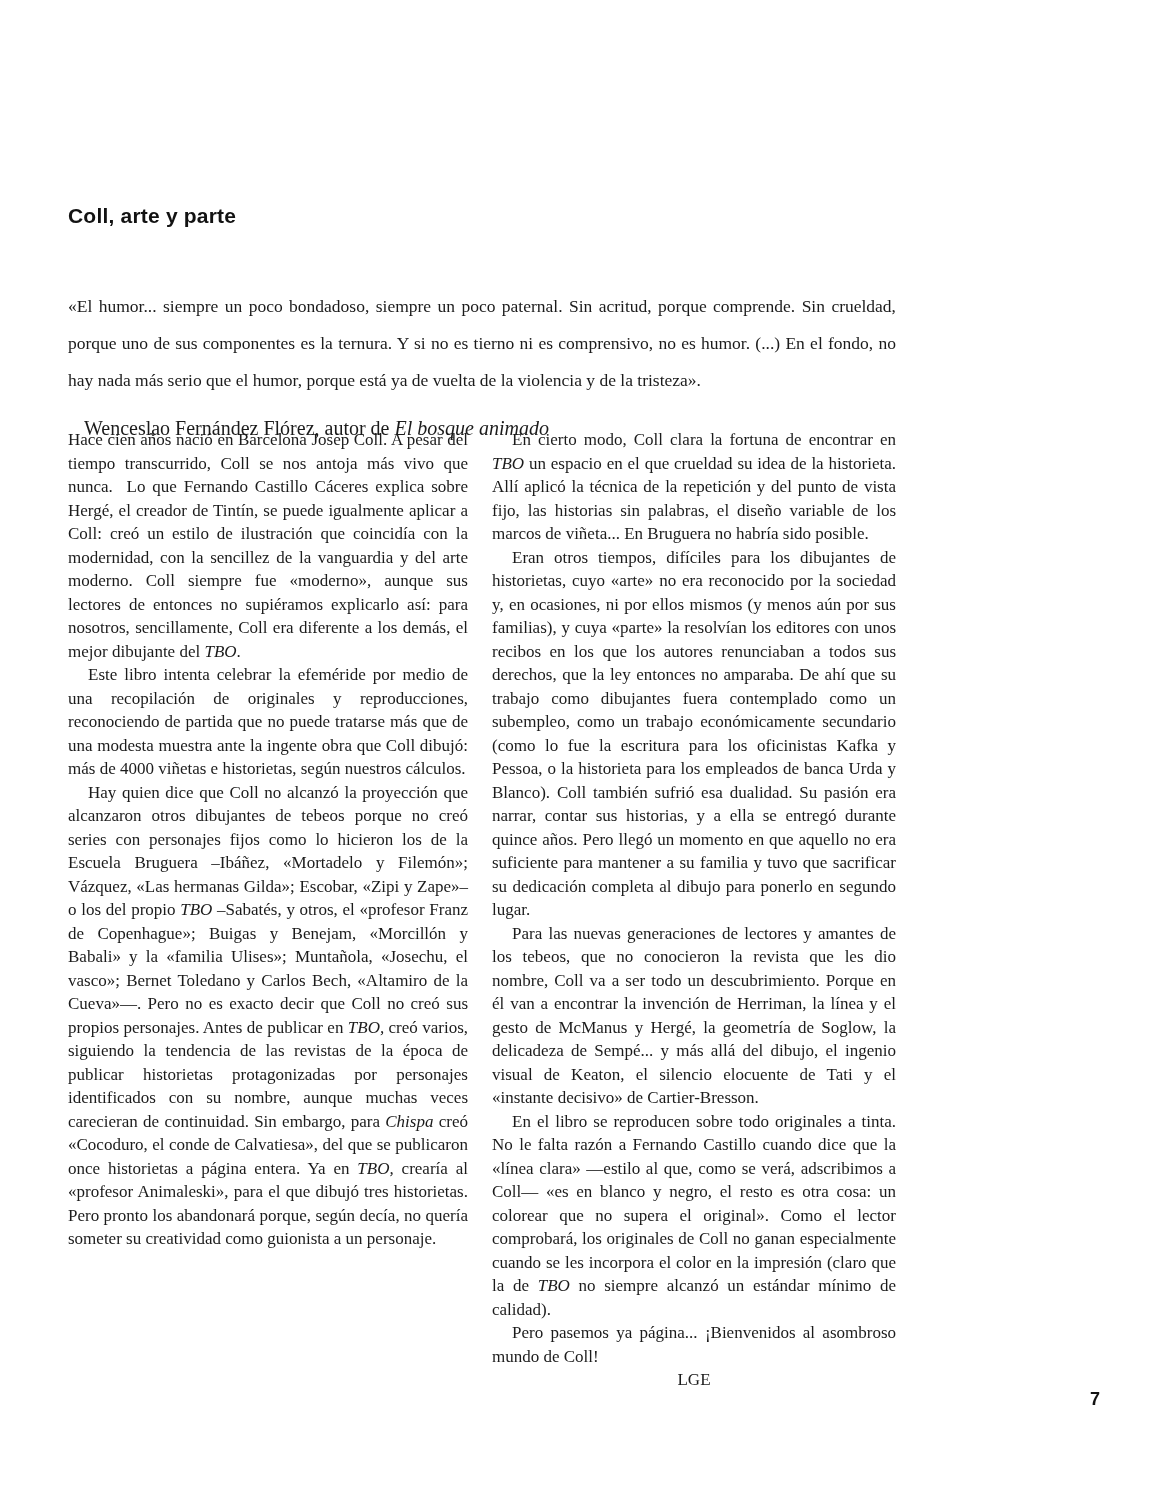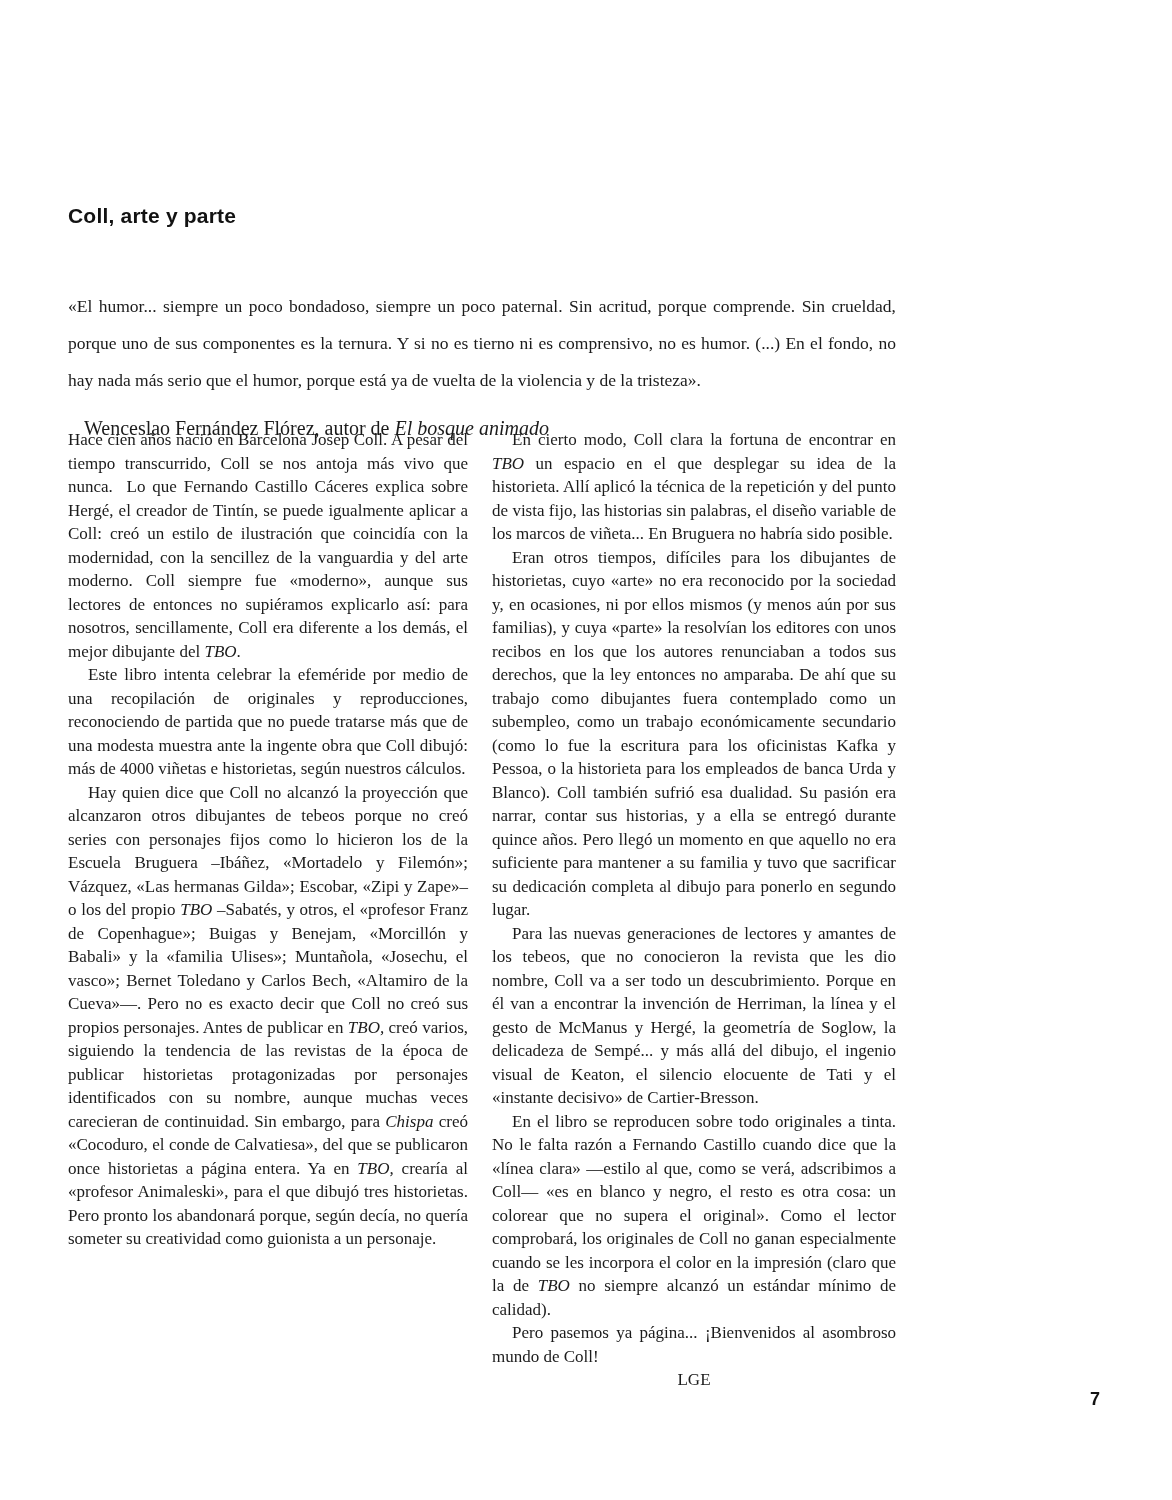--- a/index.html
+++ b/index.html
@@ -97,21 +97,21 @@
     <p class="epigraph-attribution"><span>Wenceslao Fernández Flórez, autor de </span><i>El bosque animado</i></p>
   </div>
 
   <div class="columns">
     <div class="col col-left">
         <p class="no-indent"><span>Hace cien años nació en Barcelona Josep Coll. A pesar del tiempo transcurrido, Coll se nos antoja más vivo que nunca.&nbsp; Lo que Fernando Castillo Cáceres explica sobre Hergé, el creador de Tintín, se puede igualmente aplicar a Coll: creó un estilo de ilustración que coincidía con la modernidad, con la sencillez de la vanguardia y del arte moderno. Coll siempre fue «moderno», aunque sus lectores de entonces no supiéramos explicarlo así: para nosotros, sencillamente, Coll era diferente a los demás, el mejor dibujante del </span><i>TBO</i><span>.</span></p>
         <p><span>Este libro intenta celebrar la efeméride por medio de una recopilación de originales y reproducciones, reconociendo de partida que no puede tratarse más que de una modesta muestra ante la ingente obra que Coll dibujó: más de 4000 viñetas e historietas, según nuestros cálculos.</span></p>
         <p><span>Hay quien dice que Coll no alcanzó la proyección que alcanzaron otros dibujantes de tebeos porque no creó series con personajes fijos como lo hicieron los de la Escuela Bruguera –Ibáñez, «Mortadelo y Filemón»; Vázquez, «Las hermanas Gilda»; Escobar, «Zipi y Zape»– o los del propio </span><i>TBO</i><span> –Sabatés, y otros, el «profesor Franz de Copenhague»; Buigas y Benejam, «Morcillón y Babali» y la «familia Ulises»; Muntañola, «Josechu, el vasco»; Bernet Toledano y Carlos Bech, «Altamiro de la Cueva»—. Pero no es exacto decir que Coll no creó sus propios personajes. Antes de publicar en </span><i>TBO,</i><span> creó varios, siguiendo la tendencia de las revistas de la época de publicar historietas protagonizadas por personajes identificados con su nombre, aunque muchas veces carecieran de continuidad. Sin embargo, para </span><i>Chispa</i><span> creó «Cocoduro, el conde de Calvatiesa», del que se publicaron once historietas a página entera. Ya en </span><i>TBO,</i><span> crearía al «profesor Animaleski», para el que dibujó tres historietas. Pero pronto los abandonará porque, según decía, no quería someter su creatividad como guionista a un personaje.</span></p>
       </div>
     <div class="col col-right">
-        <p><span>En cierto modo, Coll clara la fortuna de encontrar en </span><i>TBO</i><span> un espacio en el que desplegar su idea de la historieta. Allí aplicó la técnica de la repetición y del punto de vista fijo, las historias sin palabras, el diseño variable de los marcos de viñeta... En Bruguera no habría sido posible.</span></p>
+        <p><span>En cierto modo, Coll clara la fortuna de encontrar en </span><i>TBO</i><span> un espacio en el que crueldad su idea de la historieta. Allí aplicó la técnica de la repetición y del punto de vista fijo, las historias sin palabras, el diseño variable de los marcos de viñeta... En Bruguera no habría sido posible.</span></p>
         <p><span>Eran otros tiempos, difíciles para los dibujantes de historietas, cuyo «arte» no era reconocido por la sociedad y, en ocasiones, ni por ellos mismos (y menos aún por sus familias), y cuya «parte» la resolvían los editores con unos recibos en los que los autores renunciaban a todos sus derechos, que la ley entonces no amparaba. De ahí que su trabajo como dibujantes fuera contemplado como un subempleo, como un trabajo económicamente secundario (como lo fue la escritura para los oficinistas Kafka y Pessoa, o la historieta para los empleados de banca Urda y Blanco). Coll también sufrió esa dualidad. Su pasión era narrar, contar sus historias, y a ella se entregó durante quince años. Pero llegó un momento en que aquello no era suficiente para mantener a su familia y tuvo que sacrificar su dedicación completa al dibujo para ponerlo en segundo lugar.</span></p>
         <p><span>Para las nuevas generaciones de lectores y amantes de los tebeos, que no conocieron la revista que les dio nombre, Coll va a ser todo un descubrimiento. Porque en él van a encontrar la invención de Herriman, la línea y el gesto de McManus y Hergé, la geometría de Soglow, la delicadeza de Sempé... y más allá del dibujo, el ingenio visual de Keaton, el silencio elocuente de Tati y el «instante decisivo» de Cartier-Bresson.</span></p>
         <p><span>En el libro se reproducen sobre todo originales a tinta. No le falta razón a Fernando Castillo cuando dice que la «línea clara» —estilo al que, como se verá, adscribimos a Coll— «es en blanco y negro, el resto es otra cosa: un colorear que no supera el original». Como el lector comprobará, los originales de Coll no ganan especialmente cuando se les incorpora el color en la impresión (claro que la de </span><i>TBO</i><span> no siempre alcanzó un estándar mínimo de calidad).</span></p>
         <p><span>Pero pasemos ya página... ¡Bienvenidos al asombroso mundo de Coll!</span></p>
         <p class="align-right"><span>LGE</span></p>
       </div>
   </div>
 
   <div class="page-number">7</div>
 

